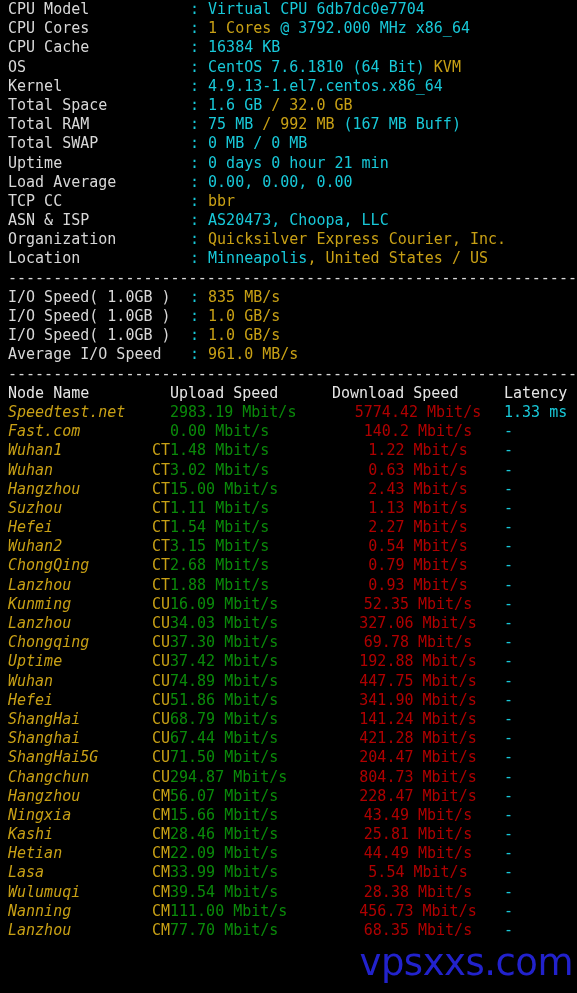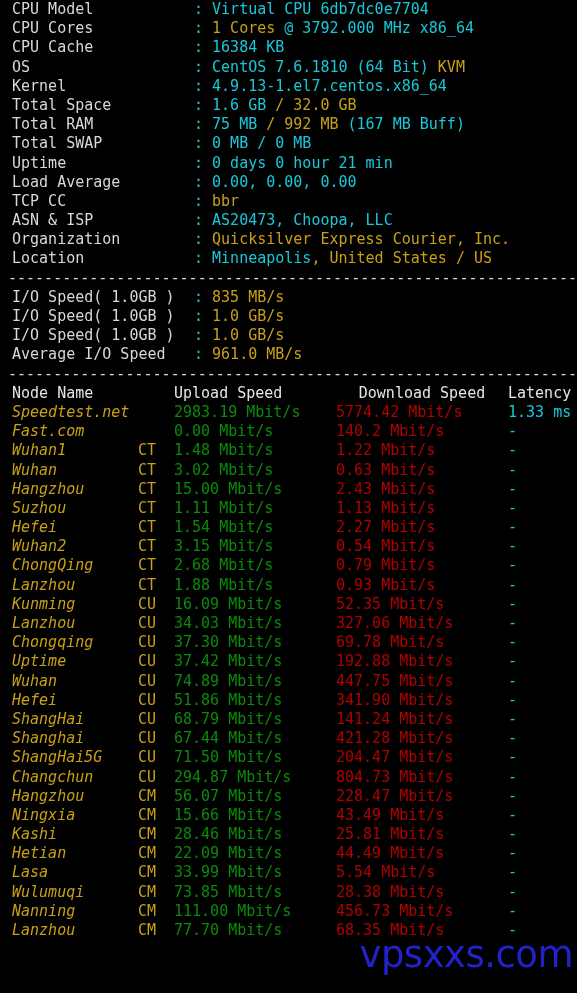--- a/index.html
+++ b/index.html
@@ -21,58 +21,58 @@
     position: relative;
     width: 577px;
     height: 993px;
     background: #000000;
     padding: 0;
     box-sizing: border-box;
   }
   .line {
     white-space: pre;
     height: 19.2px;
-    padding-left: 12px;
     box-sizing: border-box;
     overflow: hidden;
+    margin-left: 8px;
   }
   .sep {
     white-space: pre;
     height: 19.2px;
     padding-left: 8px;
     box-sizing: border-box;
     overflow: hidden;
     color: #d8d8d8;
     letter-spacing: 0px;
   }
   .cyan   { color: #18c8d8; }
   .yellow { color: #c8a015; }
   .green  { color: #0a8a0a; }
-  .red    { color: #b00000; }
+  .red    { color: #b00000; text-align: center; }
   .hdr    { color: #e6e6e6; }
 
   
   .info-label { display: inline-block; width: 182px; color: #d8d8d8; }
   .info-colon { color: #18c8d8; }
 
   
   .c-node { display: inline-block; width: 126px; font-style: italic; }
-  .c-isp  { display: inline-block; width: 36px; }
+  .c-isp  { display: inline-block; width: 36px; text-align: right; }
   .c-up   { display: inline-block; width: 162px; }
   .c-down { display: inline-block; width: 172px; }
   .c-lat  { display: inline-block; }
 
   .hdr-node { display: inline-block; width: 162px; }
   .hdr-up   { display: inline-block; width: 162px; }
-  .hdr-down { display: inline-block; width: 172px; text-align: center; }
+  .hdr-down { display: inline-block; width: 172px; }
 
   #watermark {
     position: absolute;
     right: 4px;
-    bottom: 20px;
+    bottom: 12px;
     font-family: "DejaVu Sans", "Liberation Sans", sans-serif;
     font-size: 37px;
     font-weight: 400;
     color: #2222cc;
     letter-spacing: -0.5px;
     pointer-events: none;
     line-height: 1;
   }
 </style>
 </head>
@@ -129,19 +129,19 @@
       <div class="line"><span class="yellow c-node">Hefei</span><span class="yellow c-isp">CU</span><span class="green c-up">51.86 Mbit/s</span><span class="red c-down">341.90 Mbit/s</span><span class="cyan c-lat">-</span></div>
       <div class="line"><span class="yellow c-node">ShangHai</span><span class="yellow c-isp">CU</span><span class="green c-up">68.79 Mbit/s</span><span class="red c-down">141.24 Mbit/s</span><span class="cyan c-lat">-</span></div>
       <div class="line"><span class="yellow c-node">Shanghai</span><span class="yellow c-isp">CU</span><span class="green c-up">67.44 Mbit/s</span><span class="red c-down">421.28 Mbit/s</span><span class="cyan c-lat">-</span></div>
       <div class="line"><span class="yellow c-node">ShangHai5G</span><span class="yellow c-isp">CU</span><span class="green c-up">71.50 Mbit/s</span><span class="red c-down">204.47 Mbit/s</span><span class="cyan c-lat">-</span></div>
       <div class="line"><span class="yellow c-node">Changchun</span><span class="yellow c-isp">CU</span><span class="green c-up">294.87 Mbit/s</span><span class="red c-down">804.73 Mbit/s</span><span class="cyan c-lat">-</span></div>
       <div class="line"><span class="yellow c-node">Hangzhou</span><span class="yellow c-isp">CM</span><span class="green c-up">56.07 Mbit/s</span><span class="red c-down">228.47 Mbit/s</span><span class="cyan c-lat">-</span></div>
       <div class="line"><span class="yellow c-node">Ningxia</span><span class="yellow c-isp">CM</span><span class="green c-up">15.66 Mbit/s</span><span class="red c-down">43.49 Mbit/s</span><span class="cyan c-lat">-</span></div>
       <div class="line"><span class="yellow c-node">Kashi</span><span class="yellow c-isp">CM</span><span class="green c-up">28.46 Mbit/s</span><span class="red c-down">25.81 Mbit/s</span><span class="cyan c-lat">-</span></div>
       <div class="line"><span class="yellow c-node">Hetian</span><span class="yellow c-isp">CM</span><span class="green c-up">22.09 Mbit/s</span><span class="red c-down">44.49 Mbit/s</span><span class="cyan c-lat">-</span></div>
       <div class="line"><span class="yellow c-node">Lasa</span><span class="yellow c-isp">CM</span><span class="green c-up">33.99 Mbit/s</span><span class="red c-down">5.54 Mbit/s</span><span class="cyan c-lat">-</span></div>
-      <div class="line"><span class="yellow c-node">Wulumuqi</span><span class="yellow c-isp">CM</span><span class="green c-up">73.85 Mbit/s</span><span class="red c-down">28.38 Mbit/s</span><span class="cyan c-lat">-</span></div>
+      <div class="line"><span class="yellow c-node">Wulumuqi</span><span class="yellow c-isp">CM</span><span class="green c-up">39.54 Mbit/s</span><span class="red c-down">28.38 Mbit/s</span><span class="cyan c-lat">-</span></div>
       <div class="line"><span class="yellow c-node">Nanning</span><span class="yellow c-isp">CM</span><span class="green c-up">111.00 Mbit/s</span><span class="red c-down">456.73 Mbit/s</span><span class="cyan c-lat">-</span></div>
       <div class="line"><span class="yellow c-node">Lanzhou</span><span class="yellow c-isp">CM</span><span class="green c-up">77.70 Mbit/s</span><span class="red c-down">68.35 Mbit/s</span><span class="cyan c-lat">-</span></div>
     </div>
 
   <div id="watermark">vpsxxs.com</div>
 </div>
 
 </body></html>

